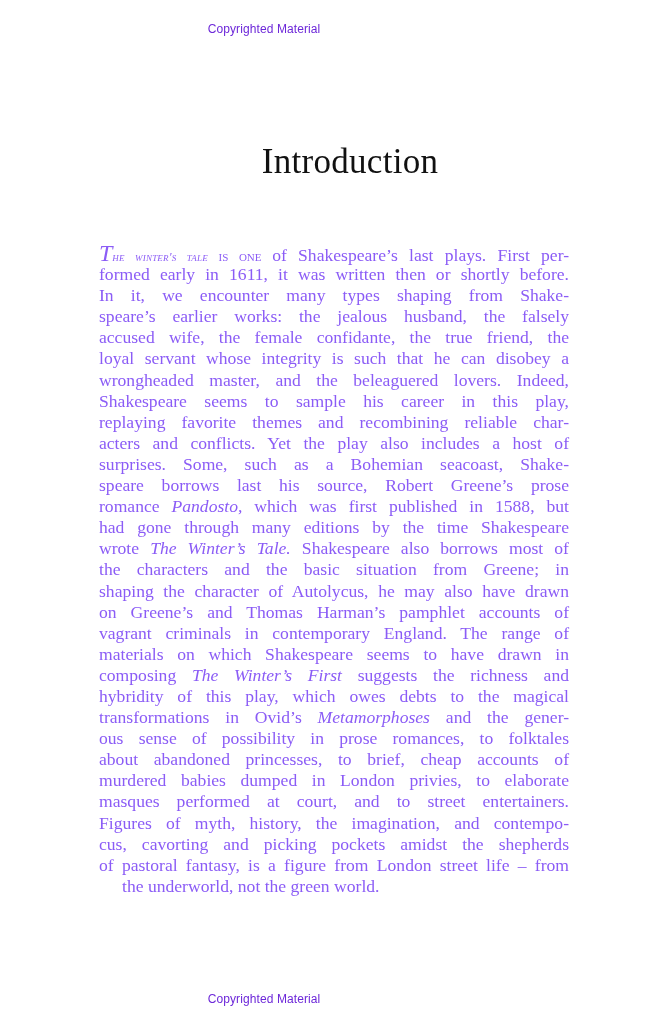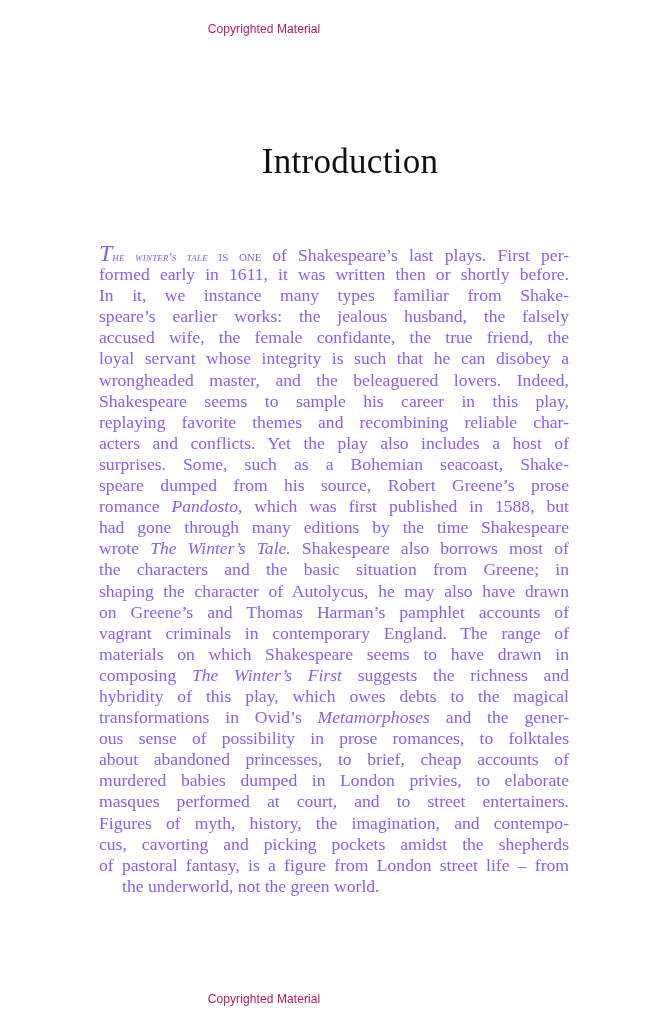--- a/index.html
+++ b/index.html
@@ -13,21 +13,21 @@
       position: relative;
       overflow: hidden;
     }
     .copyright {
       position: absolute;
       left: 0;
       width: 528px;
       text-align: center;
       font-family: "Liberation Sans", sans-serif;
       font-size: 12px;
-      color: #be185d;
+      color: #6d28d9;
       letter-spacing: 0.1px;
     }
     .copyright.top { top: 22px; }
     .copyright.bottom { top: 992px; }
 
     .title {
       position: absolute;
       top: 126px;
       left: 0;
       width: 668px;
@@ -82,30 +82,30 @@
 </head>
 <body>
 
 <div class="copyright top">Copyrighted Material</div>
 
 <h1 class="title">Introduction</h1>
 
 <div class="body-text">
   <span class="line"><span class="dropcap">T</span><span class="smallcaps-it">he Winter's Tale</span><span class="smallcaps"> is one </span><span>of Shakespeare’s last plays. First per-</span></span>
   <span class="line">formed early in 1611, it was written then or shortly before.</span>
-  <span class="line">In it, we instance many types familiar from Shake-</span>
+  <span class="line">In it, we encounter many types shaping from Shake-</span>
   <span class="line">speare’s earlier works: the jealous husband, the falsely</span>
   <span class="line">accused wife, the female confidante, the true friend, the</span>
   <span class="line">loyal servant whose integrity is such that he can disobey a</span>
   <span class="line">wrongheaded master, and the beleaguered lovers. Indeed,</span>
   <span class="line">Shakespeare seems to sample his career in this play,</span>
   <span class="line">replaying favorite themes and recombining reliable char-</span>
   <span class="line">acters and conflicts. Yet the play also includes a host of</span>
   <span class="line">surprises. Some, such as a Bohemian seacoast, Shake-</span>
-  <span class="line">speare dumped from his source, Robert Greene’s prose</span>
+  <span class="line">speare borrows last his source, Robert Greene’s prose</span>
   <span class="line"><span>romance </span><em>Pandosto,</em><span> which was first published in 1588, but</span></span>
   <span class="line">had gone through many editions by the time Shakespeare</span>
   <span class="line"><span>wrote </span><em>The Winter’s Tale.</em><span> Shakespeare also borrows most of</span></span>
   <span class="line">the characters and the basic situation from Greene; in</span>
   <span class="line">shaping the character of Autolycus, he may also have drawn</span>
   <span class="line">on Greene’s and Thomas Harman’s pamphlet accounts of</span>
   <span class="line">vagrant criminals in contemporary England. The range of</span>
   <span class="line">materials on which Shakespeare seems to have drawn in</span>
   <span class="line"><span>composing </span><em>The Winter’s First</em><span> suggests the richness and</span></span>
   <span class="line">hybridity of this play, which owes debts to the magical</span>

